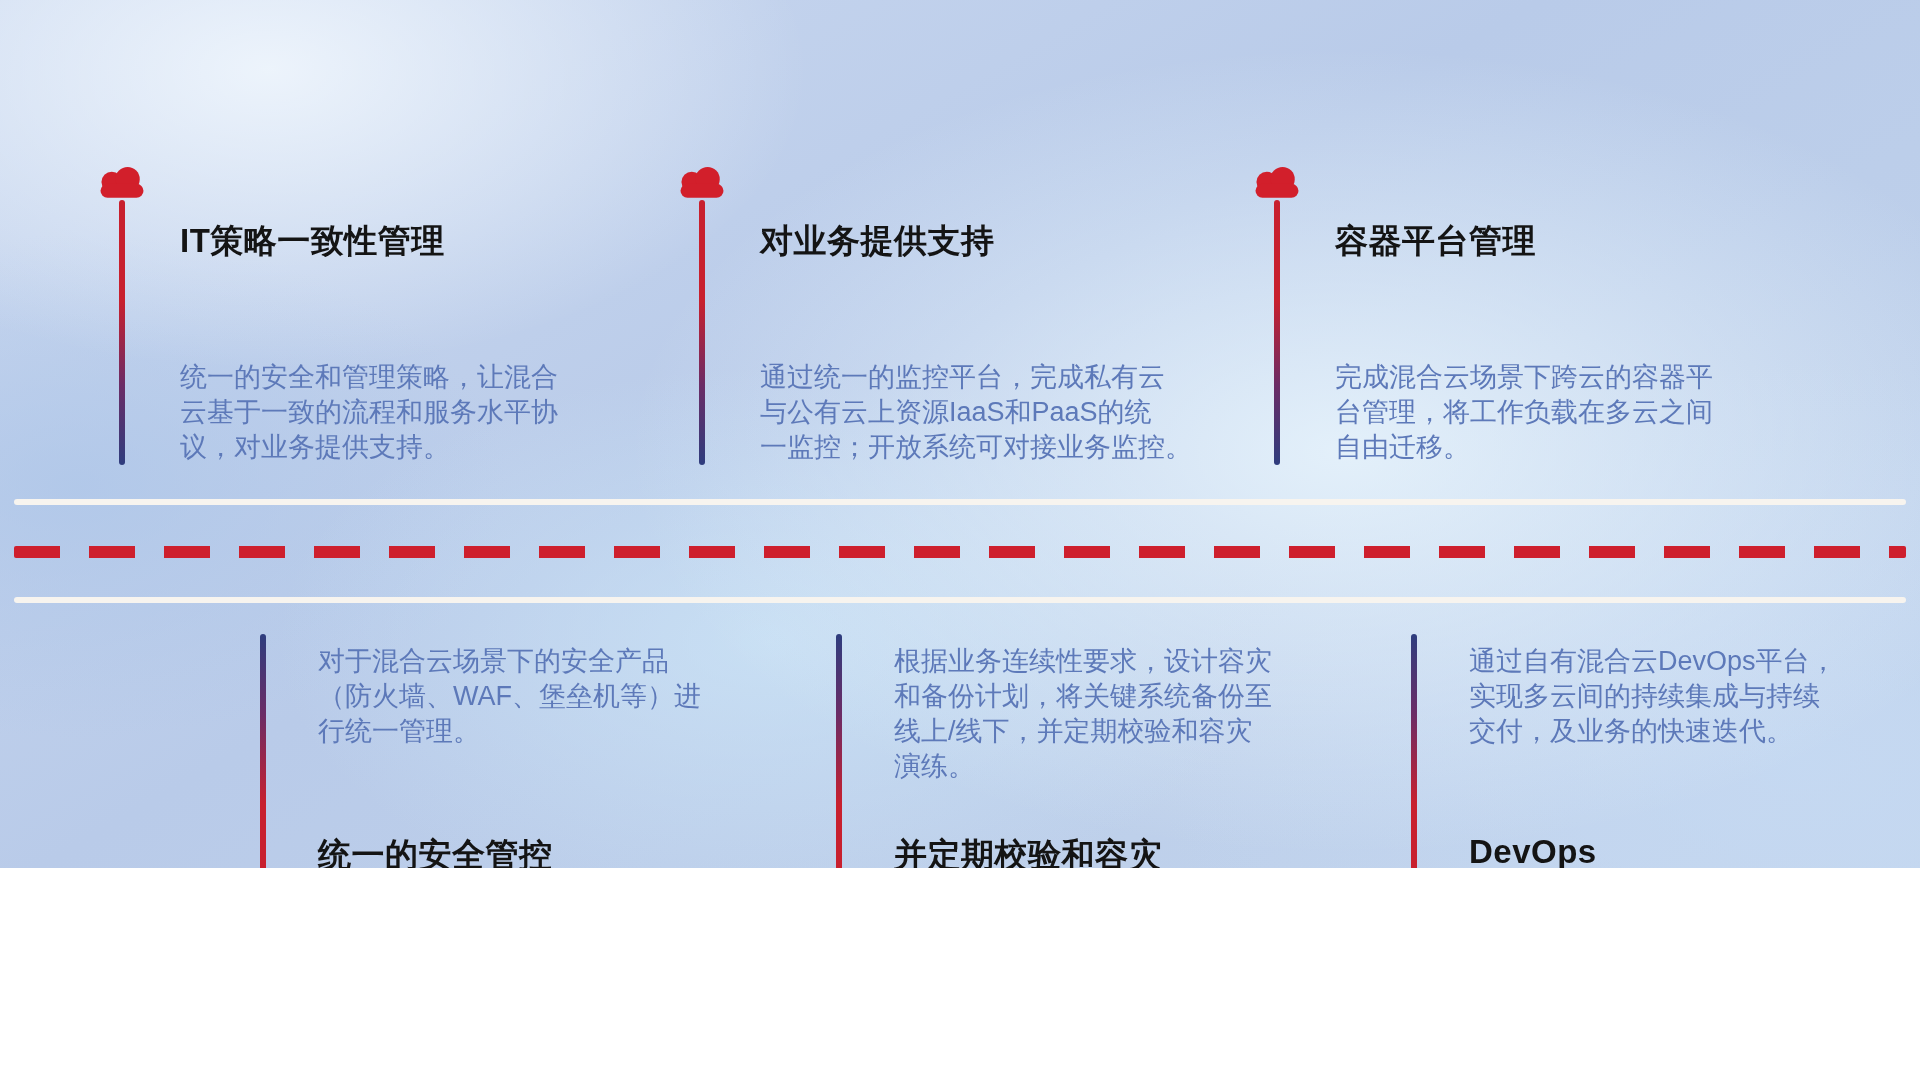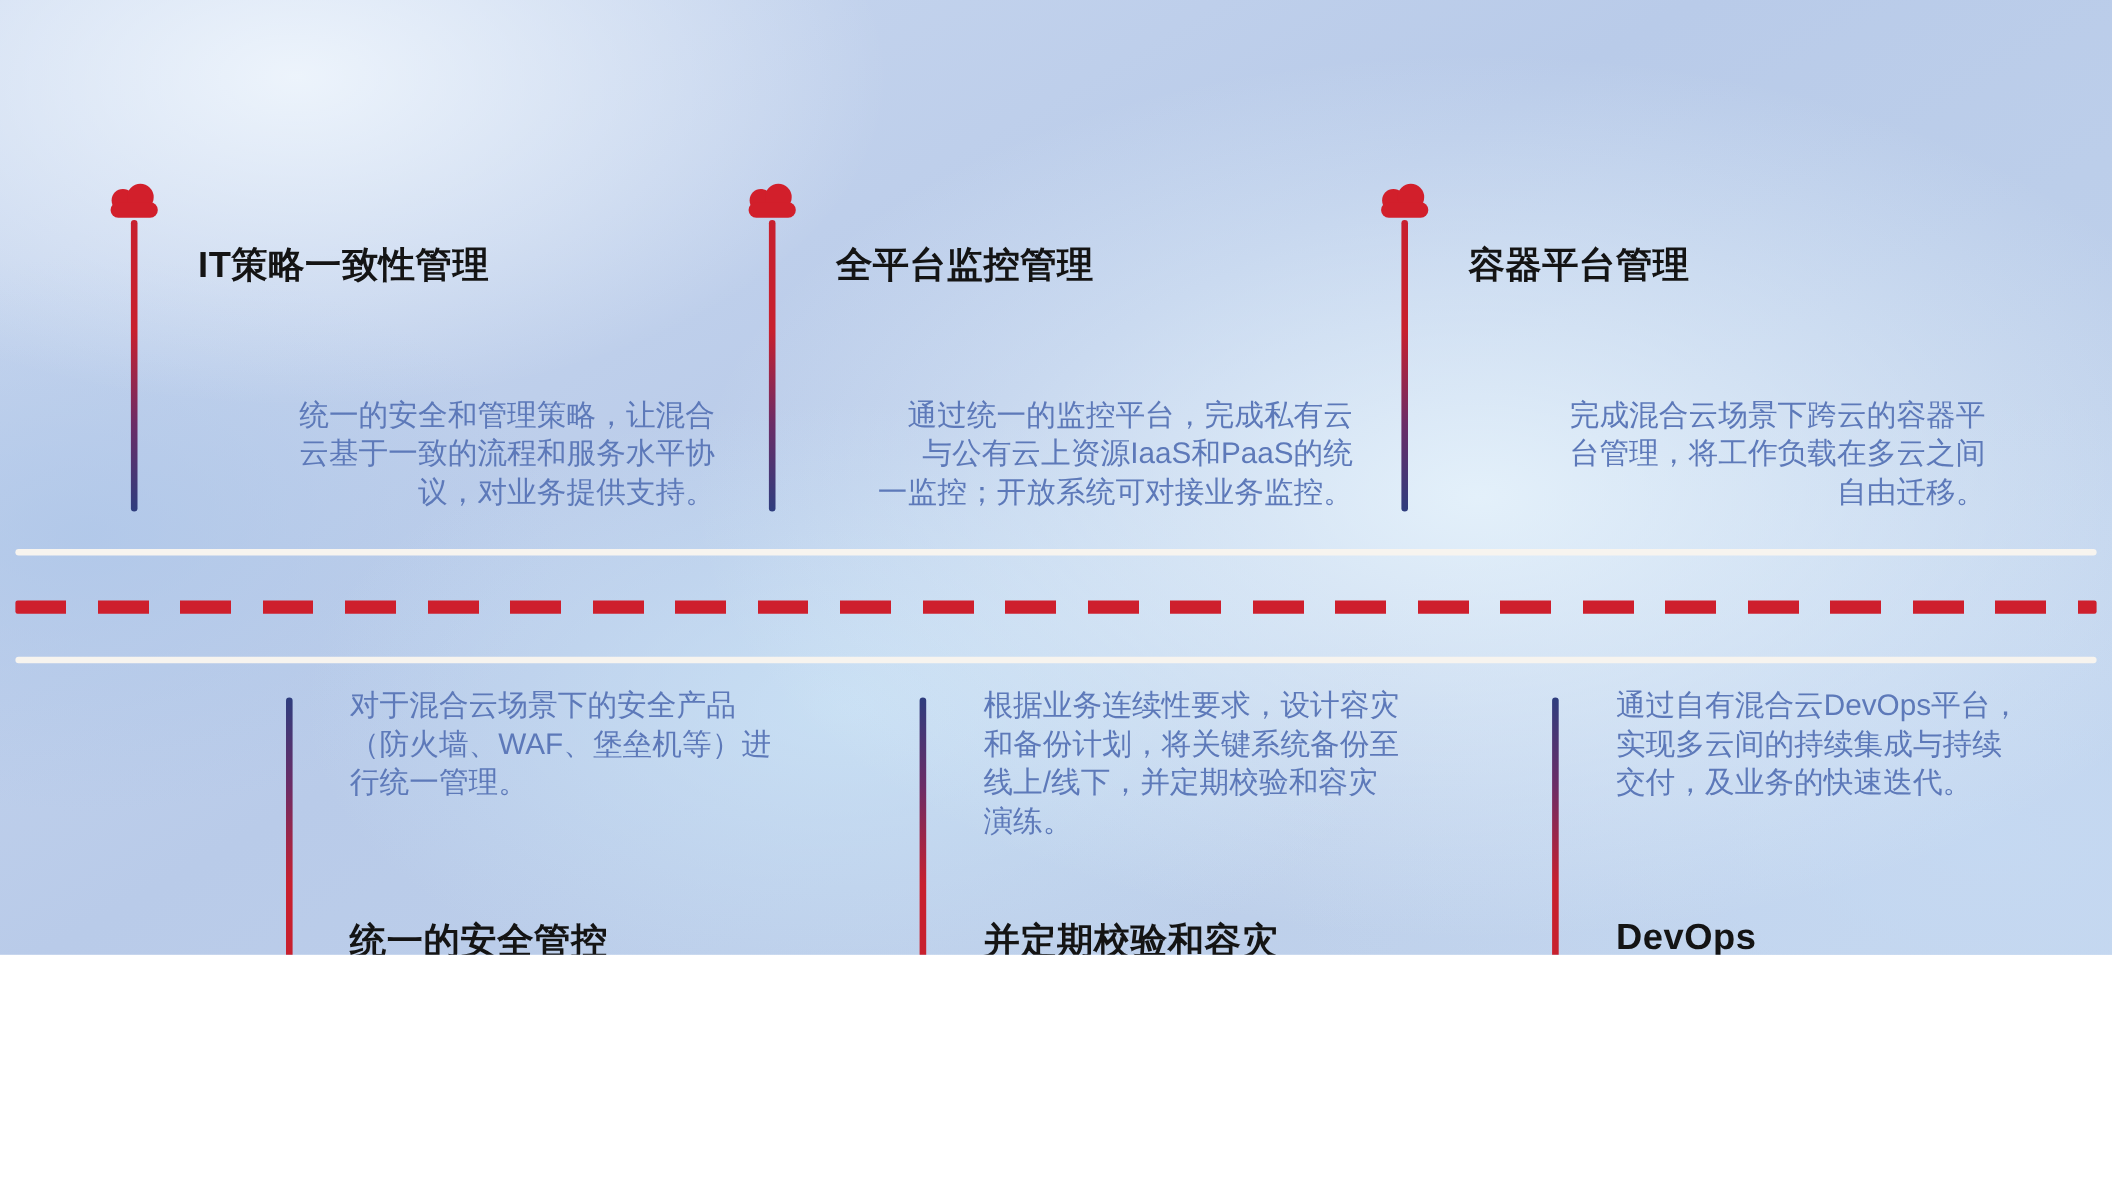--- a/index.html
+++ b/index.html
@@ -52,22 +52,22 @@
     position:absolute; white-space:nowrap;
     font-size:33px; font-weight:700; color:#141414; letter-spacing:0.5px;
   }
   .title-top    { left:58px; top:219px; }
   .title-bottom { left:55px; top:833px;text-align:right; }
 
   .desc {
     position:absolute; width:470px;
     font-size:27px; line-height:35px; color:#5d79b9; white-space:pre-line;
   }
-  .desc-top    { left:58px; top:360px;text-align:right; }
-  .desc-bottom { left:55px; top:624px; }
+  .desc-top    { left:58px; top:360px; }
+  .desc-bottom { left:55px; top:644px; }
 </style>
 </head>
 <body>
 
 <div class="canvas">
 
   <div class="road-line" style="top:499px"></div>
   <div class="road-dashes" style="top:546px"></div>
   <div class="road-line" style="top:597px"></div>
 
@@ -88,21 +88,21 @@
 
   <section class="item" style="--x:702px">
     <div class="stem stem-top"></div>
     <svg class="cloud cloud-top" viewBox="0 0 60 38" aria-hidden="true">
       <g>
           <circle cx="19" cy="19" r="11"></circle>
           <circle cx="36" cy="16" r="13"></circle>
           <rect x="7" y="21" width="46" height="15" rx="7.5"></rect>
         </g>
     </svg>
-    <h2 class="title title-top">全平台监控管理</h2>
+    <h2 class="title title-top">对业务提供支持</h2>
     <p class="desc desc-top">通过统一的监控平台，完成私有云
 与公有云上资源IaaS和PaaS的统
 一监控；开放系统可对接业务监控。</p>
   </section>
 
   <section class="item" style="--x:1277px">
     <div class="stem stem-top"></div>
     <svg class="cloud cloud-top" viewBox="0 0 60 38" aria-hidden="true">
       <g>
           <circle cx="19" cy="19" r="11"></circle>

